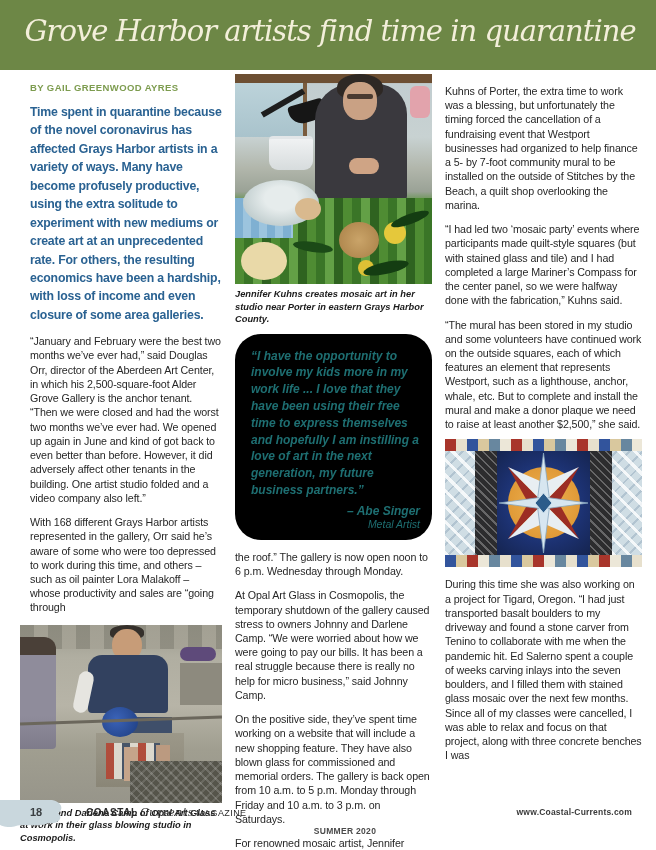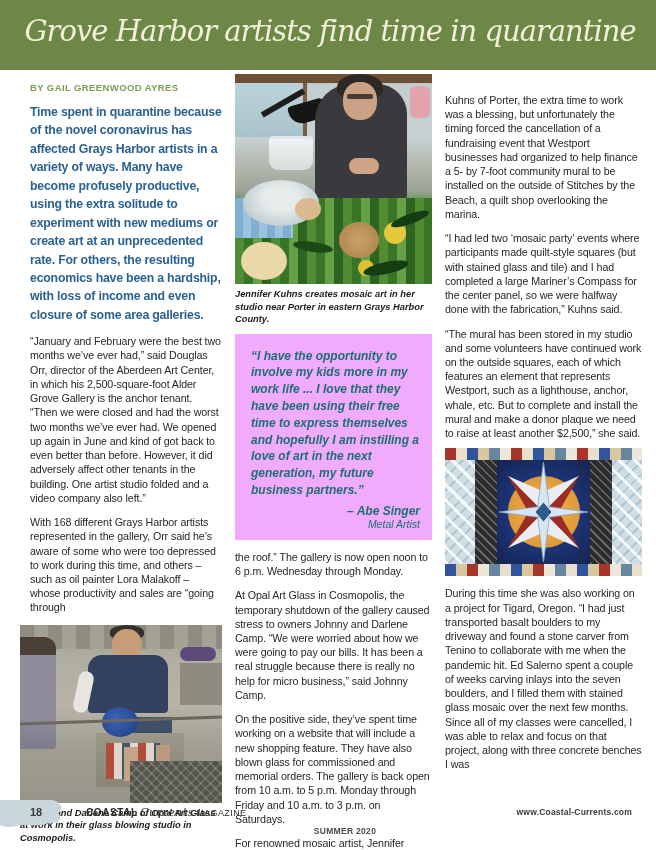--- a/index.html
+++ b/index.html
@@ -21,21 +21,21 @@
   .col.mid, .col.right { width:197px; }
 
   .byline { margin-top:12px; font-size:9.5px; font-weight:bold; letter-spacing:0.4px; color:#7d9c4f; }
   .intro  { margin-top:10px; font-size:12.3px; font-weight:bold; line-height:1.5;
             letter-spacing:-0.2px; color:#2a6292; }
   .p { margin-top:10px; font-size:10.7px; line-height:1.33; letter-spacing:-0.1px; color:#272727; }
   .caption { margin-top:4px; font-size:9.3px; font-weight:bold; font-style:italic;
              line-height:1.35; color:#1c1c1c; }
 
   
-  .quote-box { margin-top:8px; background:#f0abfc; padding:14px 12px 10px 16px; }
+  .quote-box { margin-top:8px; background:#000000; padding:14px 12px 10px 16px;border-radius:26px; }
   .quote-text { font-size:12px; line-height:1.4; font-weight:bold; font-style:italic; color:#1e6f72; }
   .quote-attr { margin-top:5px; text-align:right; font-size:12px; font-weight:bold;
                 font-style:italic; color:#1e6f72; }
   .quote-role { text-align:right; font-size:10.5px; font-style:italic; color:#1e6f72; }
 
   
   .photo { position:relative; overflow:hidden; }
   .photo div { position:absolute; }
 
   
@@ -204,21 +204,21 @@
         <div class="quote-role">Metal Artist</div>
       </div>
 
       <div class="p">the roof.” The gallery is now open noon to 6 p.m. Wednesday through Monday.</div>
       <div class="p">At Opal Art Glass in Cosmopolis, the temporary shutdown of the gallery caused stress to owners Johnny and Darlene Camp. “We were worried about how we were going to pay our bills. It has been a real struggle because there is really no help for micro business,” said Johnny Camp.</div>
       <div class="p">On the positive side, they’ve spent time working on a website that will include a new shopping feature. They have also blown glass for commissioned and memorial orders. The gallery is back open from 10 a.m. to 5 p.m. Monday through Friday and 10 a.m. to 3 p.m. on Saturdays.</div>
       <div class="p">For renowned mosaic artist, Jennifer</div>
     </div>
 
     <div class="col right">
-      <div class="p" style="margin-top:23px;">Kuhns of Porter, the extra time to work was a blessing, but unfortunately the timing forced the cancellation of a fundraising event that Westport businesses had organized to help finance a 5- by 7-foot community mural to be installed on the outside of Stitches by the Beach, a quilt shop overlooking the marina.</div>
+      <div class="p" style="margin-top:14px;">Kuhns of Porter, the extra time to work was a blessing, but unfortunately the timing forced the cancellation of a fundraising event that Westport businesses had organized to help finance a 5- by 7-foot community mural to be installed on the outside of Stitches by the Beach, a quilt shop overlooking the marina.</div>
       <div class="p">“I had led two ‘mosaic party’ events where participants made quilt-style squares (but with stained glass and tile) and I had completed a large Mariner’s Compass for the center panel, so we were halfway done with the fabrication,” Kuhns said.</div>
       <div class="p">“The mural has been stored in my studio and some volunteers have continued work on the outside squares, each of which features an element that represents Westport, such as a lighthouse, anchor, whale, etc. But to complete and install the mural and make a donor plaque we need to raise at least another $2,500,” she said.</div>
 
       <div class="photo photo3">
         <div class="q-field">
             <div class="q-sun"></div>
           </div>
         <div class="q-bt"></div>
           <div class="q-bb"></div>
         <div class="q-sl"></div>

